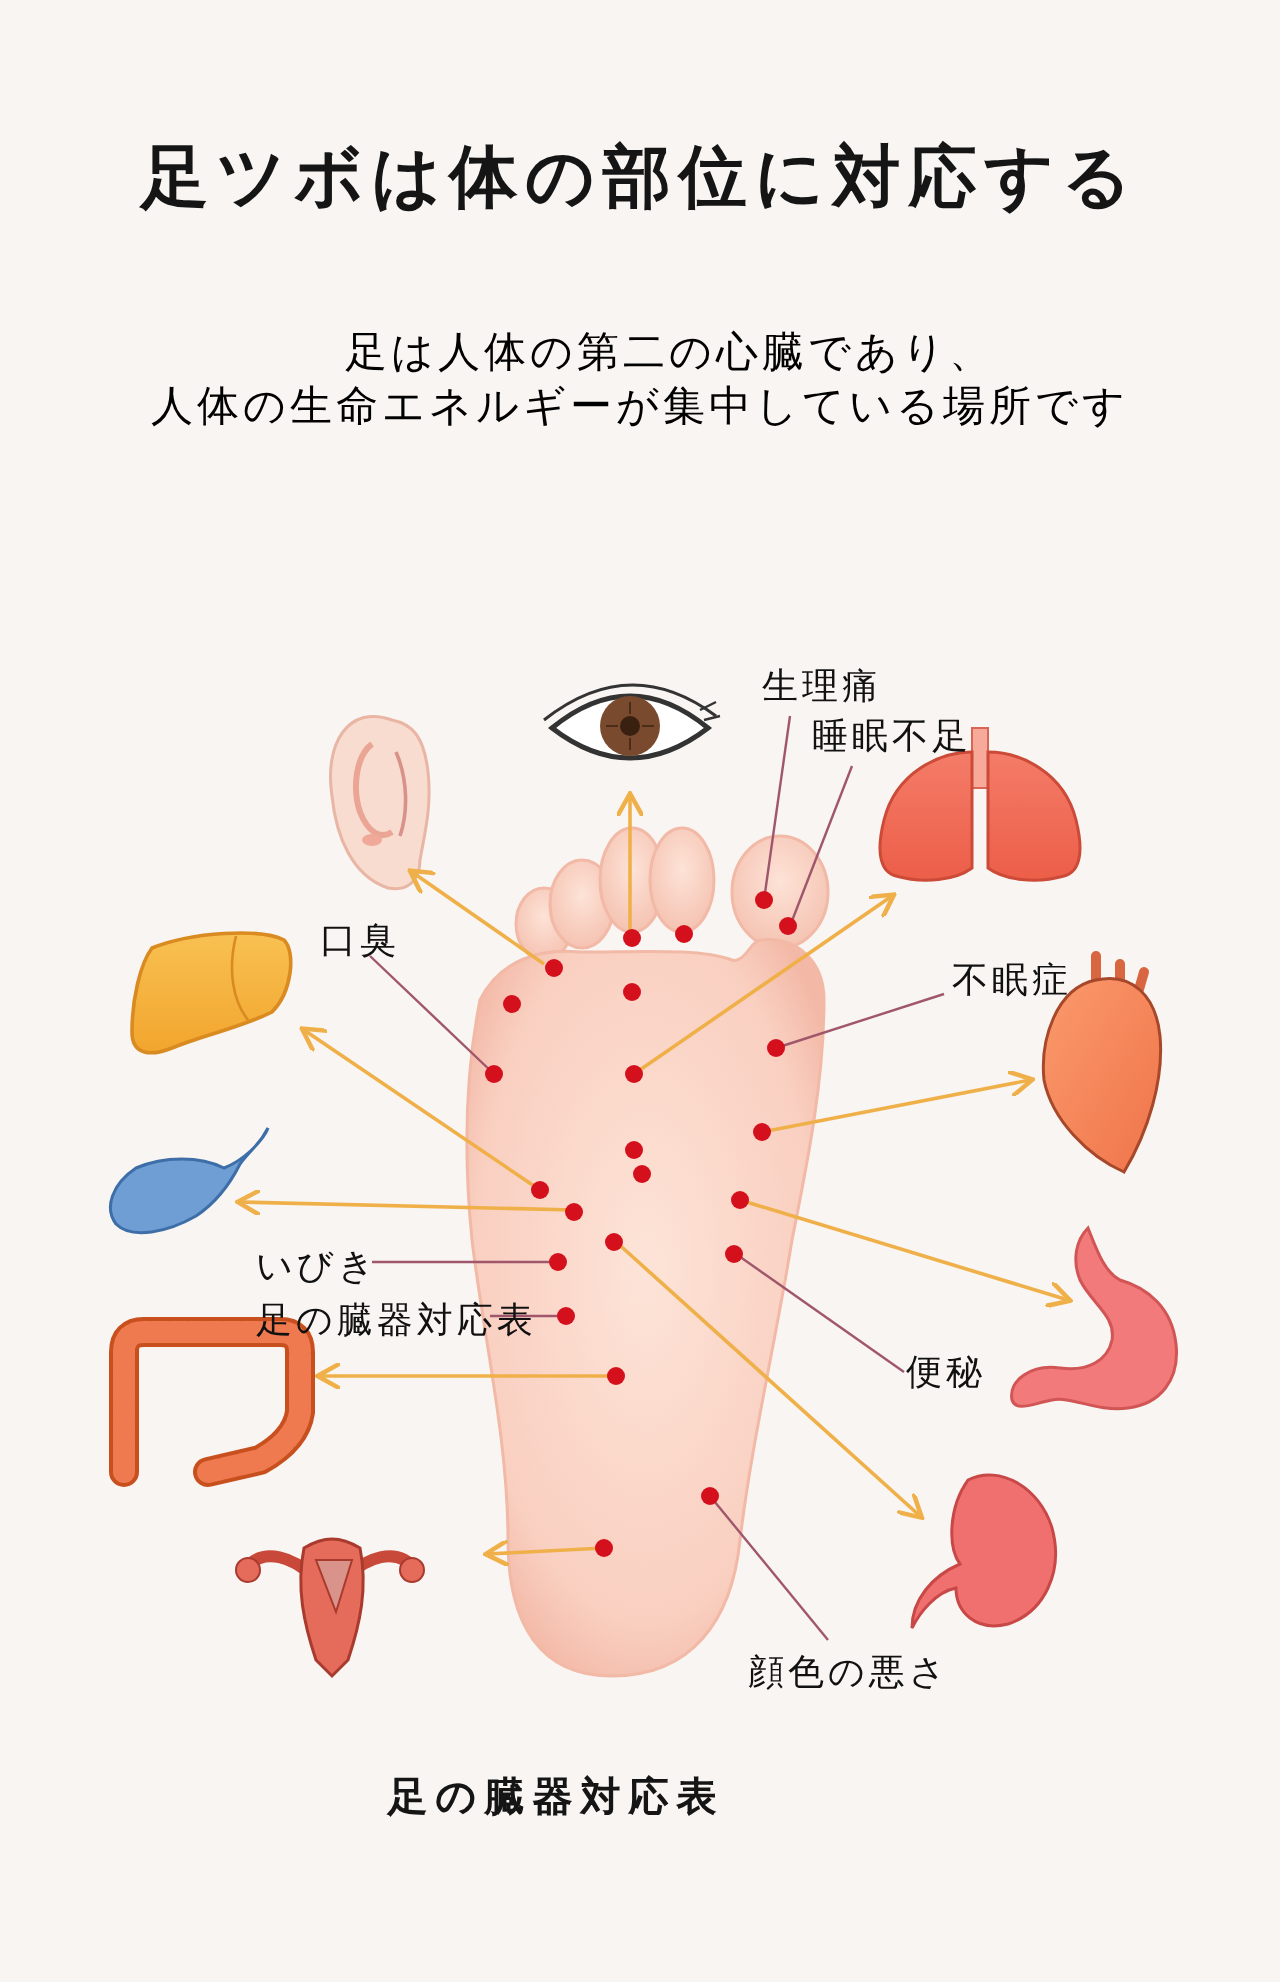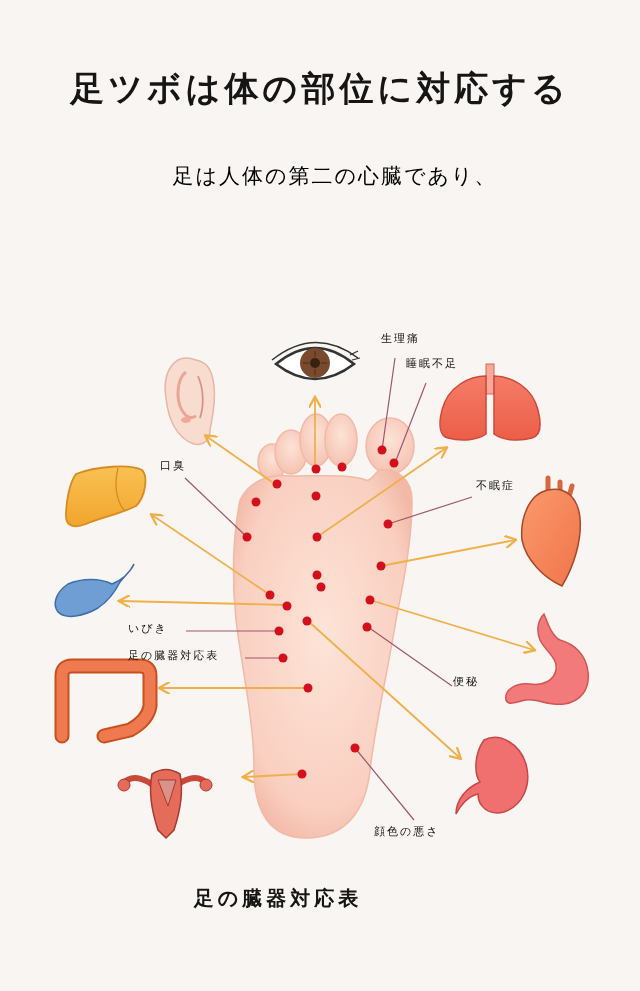--- a/index.html
+++ b/index.html
@@ -41,21 +41,21 @@
     .subtitle .line1 { padding-left: 30px; }
     .diagram {
       position: absolute;
       left: 0;
       top: 0;
       width: 640px;
       height: 991px;
     }
     .label {
       position: absolute;
-      font-size: 11px;
+      font-size: 18px;
       color: #111;
       white-space: nowrap;
       letter-spacing: 2px;
       font-family: "DejaVu Serif", "Liberation Serif", serif;
     }
     .footer-title {
       position: absolute;
       top: 885px;
       left: 0;
       width: 556px;
@@ -66,20 +66,21 @@
       color: #151515;
     }
   </style>
 </head>
 <body>
 
 <div class="title">足ツボは体の部位に対応する</div>
 
 <div class="subtitle">
   <div class="line1">足は人体の第二の心臓であり、</div>
+  <div>人体の生命エネルギーが集中している場所です</div>
 </div>
 
 <svg class="diagram" viewBox="0 0 640 991" width="640" height="991" xmlns="http://www.w3.org/2000/svg">
   <defs>
     <marker id="arrowhead" viewBox="0 0 10 10" refX="8" refY="5" markerWidth="7" markerHeight="7" orient="auto-start-reverse">
       <path d="M0,0 L9,5 L0,10" fill="none" stroke="#f0b049" stroke-width="1.8"></path>
     </marker>
     <radialGradient id="footGrad" cx="50%" cy="45%" r="60%">
       <stop offset="0%" stop-color="#fde4d8"></stop>
       <stop offset="80%" stop-color="#f9cfc0"></stop>

